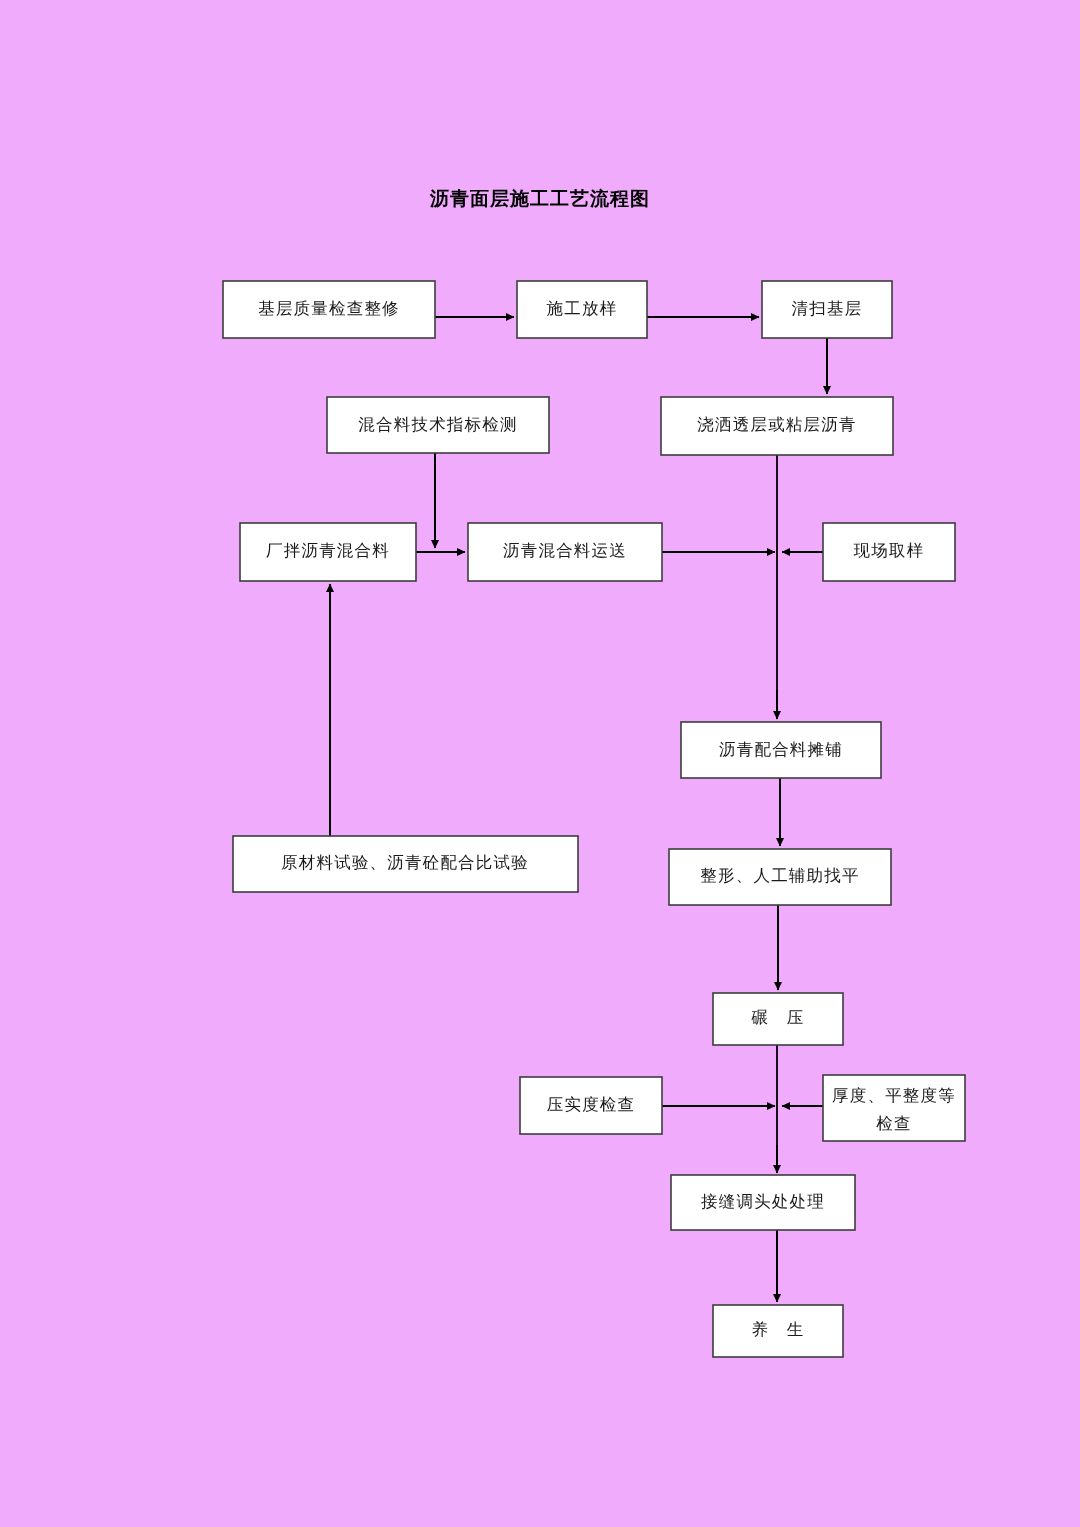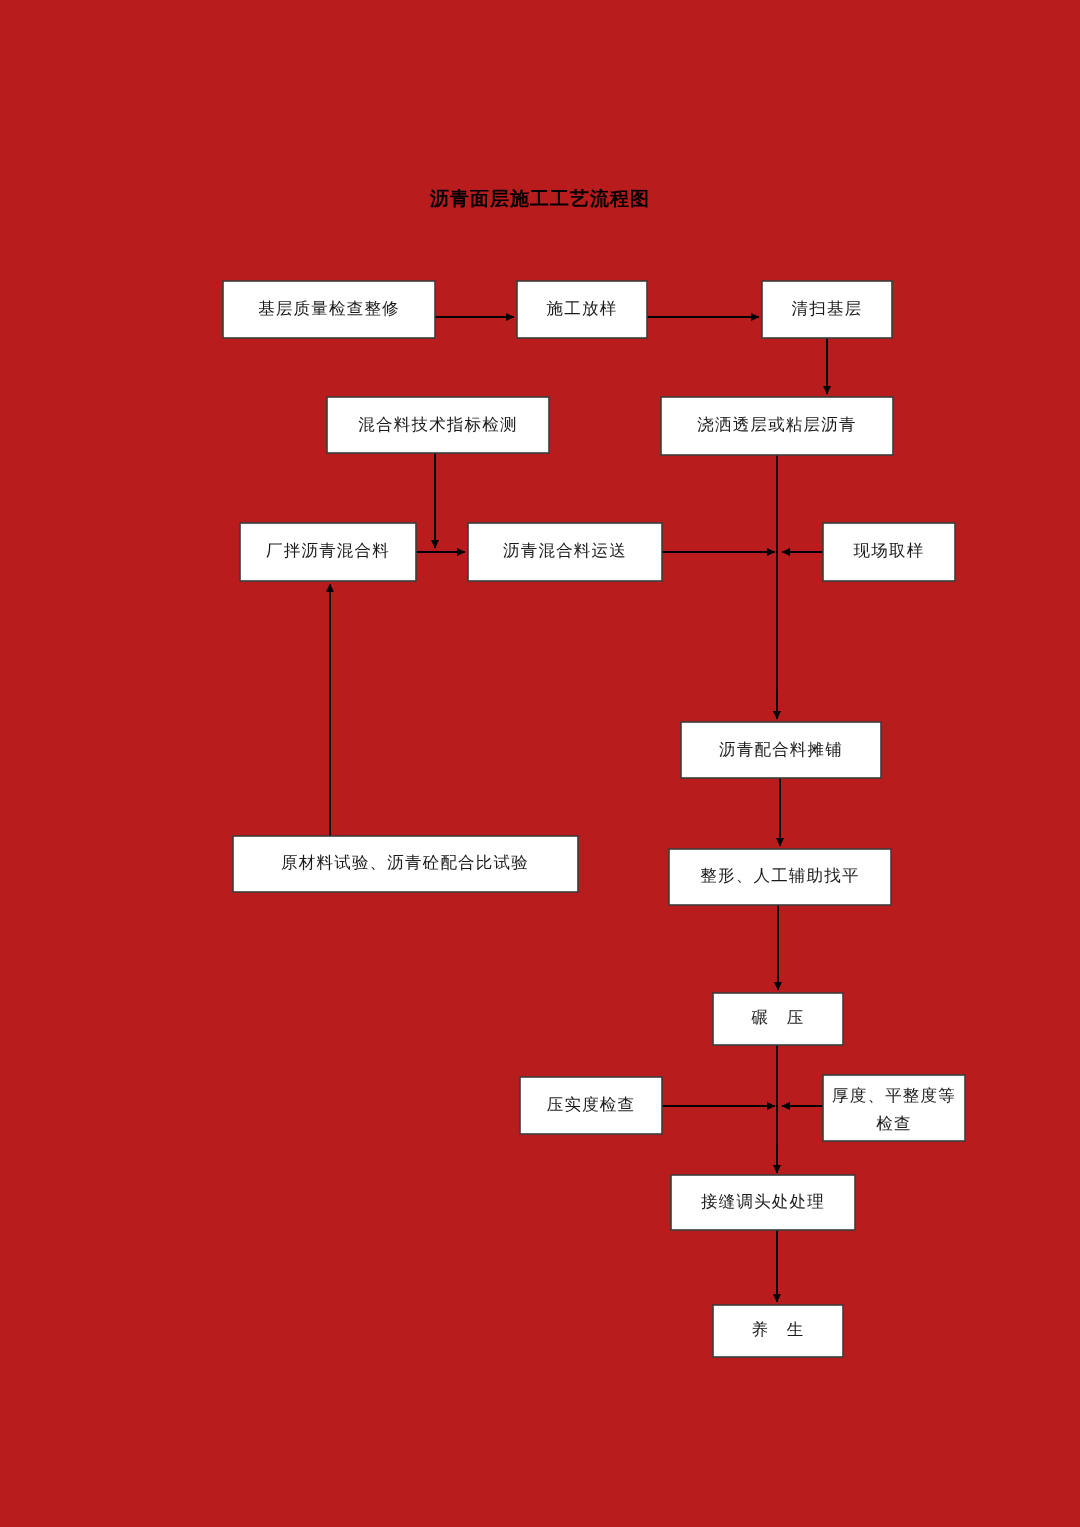--- a/index.html
+++ b/index.html
@@ -11,21 +11,21 @@
     width: 1080px;
     height: 1527px;
     position: relative;
     font-family: "Liberation Serif", "DejaVu Serif", serif;
     overflow: hidden;
   }
   #page {
     position: relative;
     width: 1080px;
     height: 1527px;
-    background: #b91c1c;
+    background: #f0abfc;
   }
   #chart-title {
     position: absolute;
     left: 0;
     top: 186px;
     width: 1080px;
     text-align: center;
     font-size: 19px;
     font-weight: bold;
     letter-spacing: 1px;

